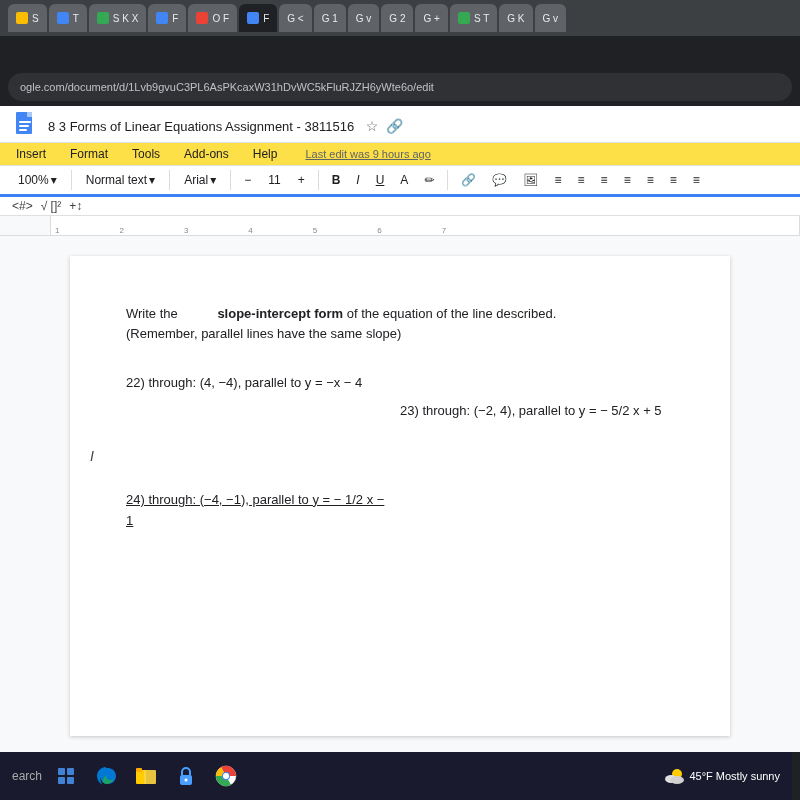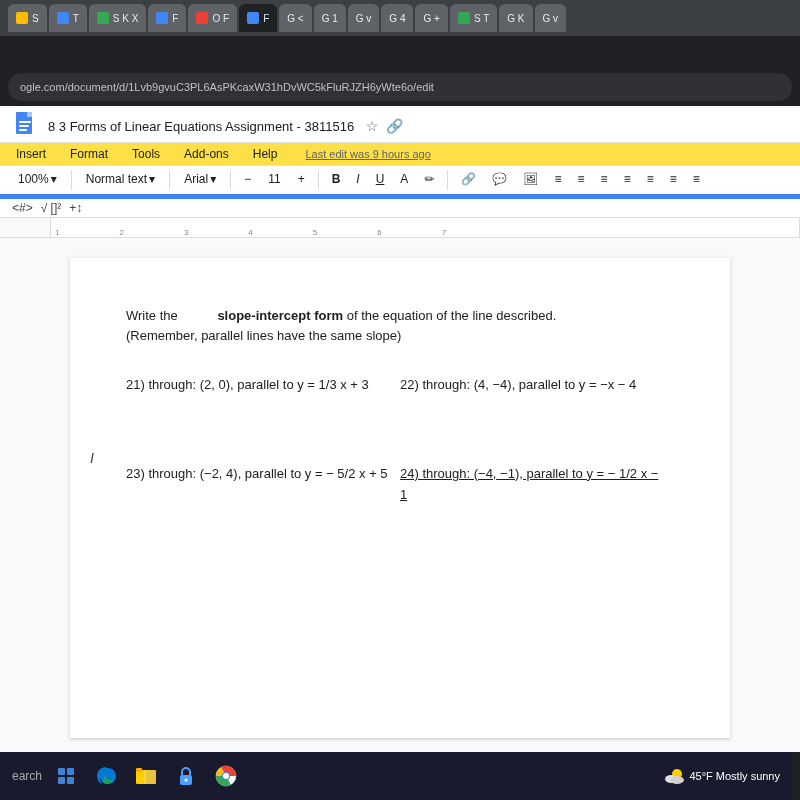--- a/index.html
+++ b/index.html
@@ -112,23 +112,23 @@
       color: #5f6368;
       margin-left: 8px;
       text-decoration: underline;
     }
 
     
     .formatting-toolbar {
       background: #fff;
       padding: 4px 12px;
       display: flex;
-      align-items: flex-start;
+      align-items: center;
       gap: 6px;
-      border-bottom: 5px solid #3b82f6;
+      border-bottom: 3px solid #3b82f6;
       flex-wrap: wrap;
     }
     .toolbar-item {
       font-size: 12px;
       color: #202124;
       padding: 2px 6px;
       border-radius: 3px;
       display: flex;
       align-items: center;
       gap: 2px;
@@ -308,21 +308,21 @@
       <div class="tab">
           <span>G &lt;</span>
         </div>
       <div class="tab">
           <span>G 1</span>
         </div>
       <div class="tab">
           <span>G v</span>
         </div>
       <div class="tab">
-          <span>G 4</span>
+          <span>G 2</span>
         </div>
       <div class="tab">
           <span>G +</span>
         </div>
       <div class="tab">
         <span style="display:inline-block;width:12px;height:12px;background:#34a853;border-radius:2px;"></span>
         <span>S T</span>
       </div>
       <div class="tab">
           <span>G K</span>
@@ -428,23 +428,20 @@
 
       <span class="cursor-i" style="position:absolute;left:20px;top:192px;font-style:italic;color:#444;font-size:14px;">I</span>
 
       <div class="doc-instructions">
         <span>Write the </span><span class="bold-text" style="font-weight:bold;">slope-intercept form</span><span> of the equation of the line described.</span><br>
         <span>(Remember, parallel lines have the same slope)</span>
       </div>
 
       <div class="problems-grid">
         <div class="problem-item">
-          <span>21) through: (2, 0), parallel to y = 1/3 x + 3</span>
-        </div>
-        <div class="problem-item">
           <span>22) through: (4, −4), parallel to y = −x − 4</span>
         </div>
         <div class="problem-item" style="padding-top:40px;">
           <span>23) through: (−2, 4), parallel to y = − 5/2 x + 5</span>
         </div>
         <div class="problem-item" style="padding-top:40px;text-decoration:underline;">
           <span>24) through: (−4, −1), parallel to y = − 1/2 x − 1</span>
         </div>
       </div>
     </div>

